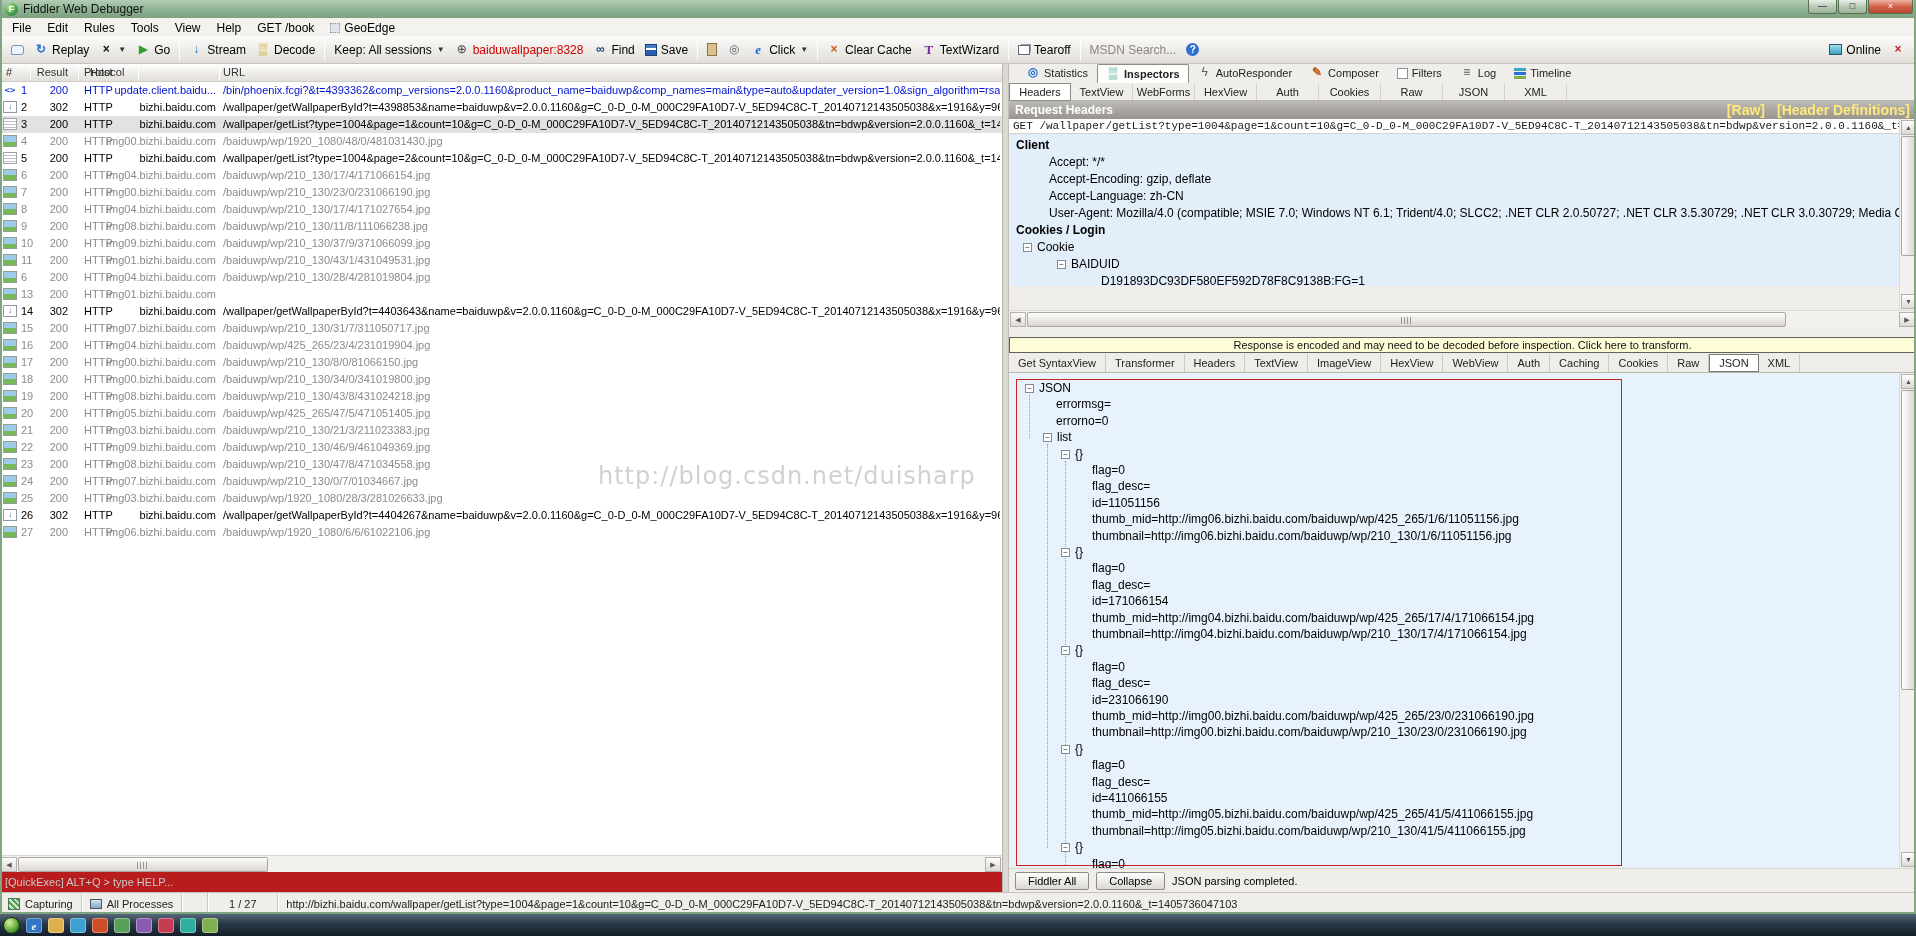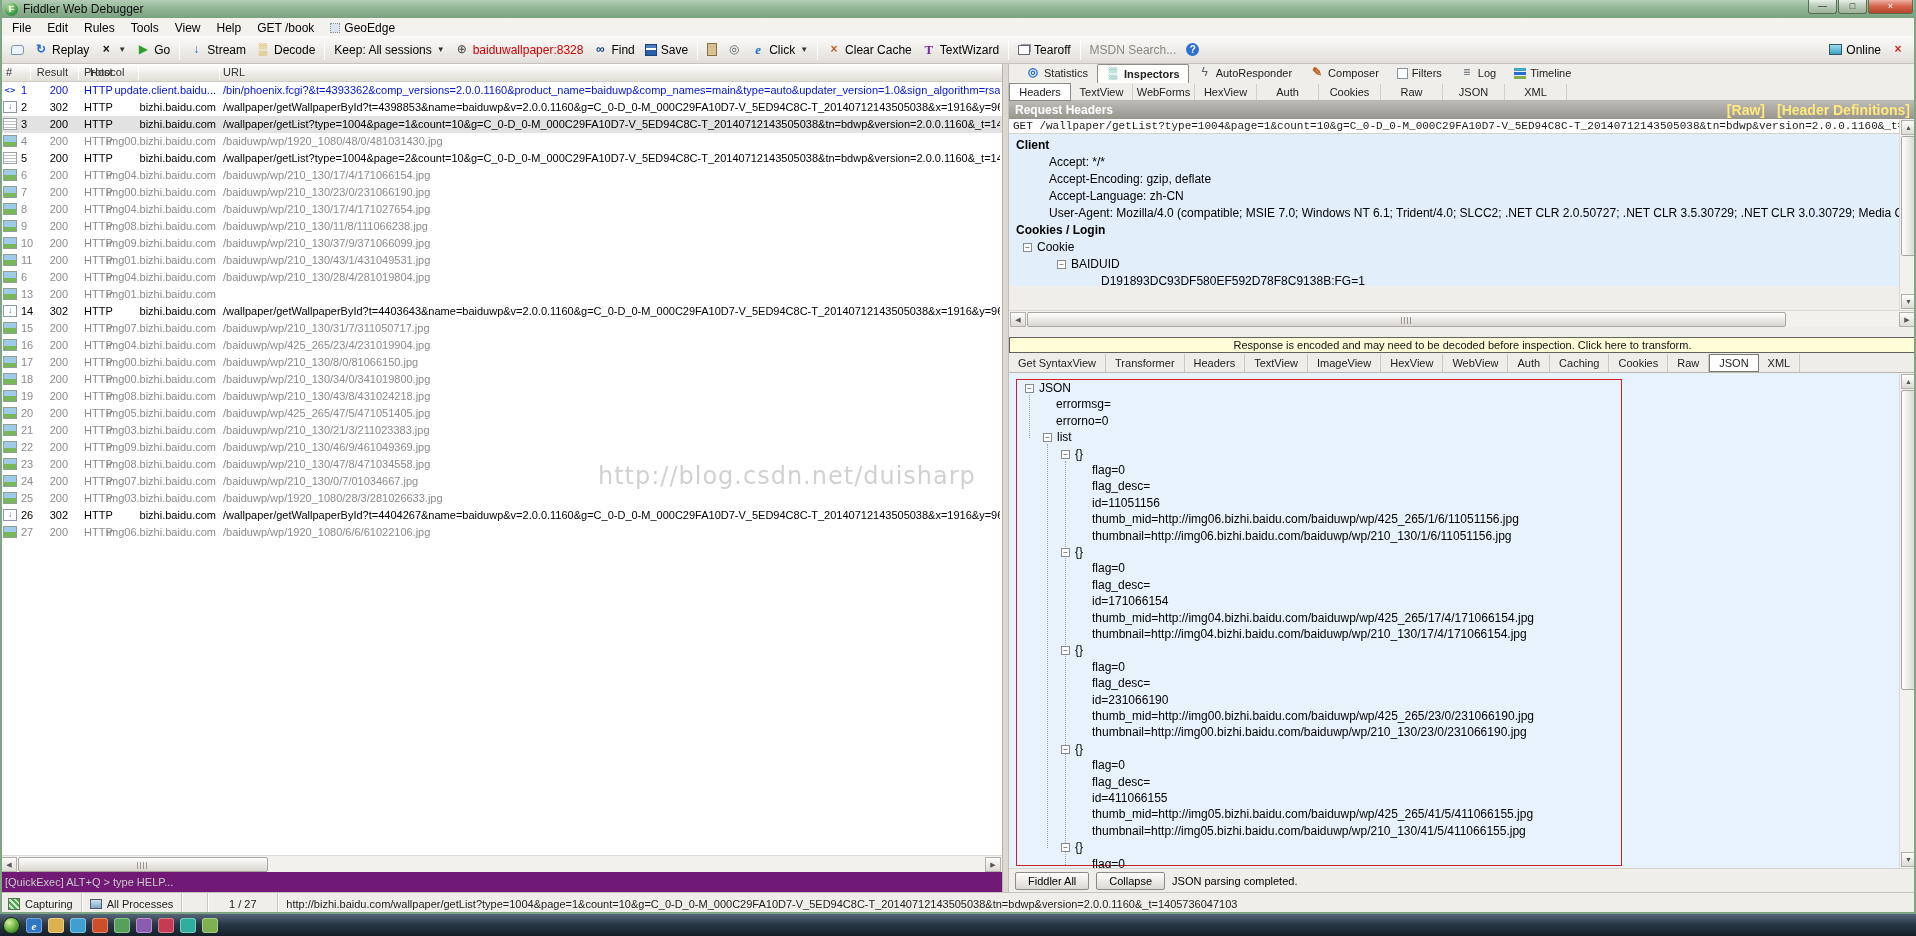--- a/index.html
+++ b/index.html
@@ -63,21 +63,21 @@
   .si-exchange{color:#1a3fd0;font:bold 9px/12px "DejaVu Sans Mono",monospace;text-align:center;}
   .si-redirect{border:1px solid #8a97a5;background:#fff;color:#2b5fae;font:bold 8px/10px "Liberation Sans",sans-serif;text-align:center;}
   .si-doc{border:1px solid #9aa4ad;background:repeating-linear-gradient(180deg,#fff 0 2px,#b9c2cc 2px 3px);}
   .si-image{border:1px solid #8fa08f;background:linear-gradient(180deg,#9ecbe8 0 55%,#79b85a 55%);}
   .list-hscroll{position:absolute;left:0;right:0;bottom:20px;height:17px;background:#f2f1ee;border-top:1px solid #dcdad5;}
   .sb-btn{position:absolute;top:1px;width:16px;height:15px;background:linear-gradient(#fdfdfd,#dcdad4);
     border:1px solid #b5b1aa;font-size:7px;line-height:13px;text-align:center;color:#555;}
   .thumb{position:absolute;top:1px;height:15px;background:linear-gradient(#fefefe,#d9d6d0);border:1px solid #aaa69f;border-radius:2px;}
   .grip{position:absolute;left:50%;top:4px;width:12px;height:7px;margin-left:-6px;
     background:repeating-linear-gradient(90deg,#9a968f 0 1px,transparent 1px 3px);}
-  .quickexec{position:absolute;left:0;right:0;bottom:0;height:20px;background:#701a75;color:#c9c9c9;
+  .quickexec{position:absolute;left:0;right:0;bottom:0;height:20px;background:#b91c1c;color:#c9c9c9;
     line-height:20px;padding-left:5px;font-size:11px;}
   
   .right-pane{position:absolute;left:1009px;right:0;top:64px;bottom:44px;background:#f0eeea;}
   .splitter{position:absolute;left:1003px;width:6px;top:64px;bottom:44px;background:#dcd9d3;border-right:1px solid #c2beb7;}
   .tabs1{position:absolute;left:0;top:0;right:0;height:19px;display:flex;align-items:flex-end;padding-left:8px;font-size:11px;}
   .tab1{display:flex;align-items:center;gap:4px;padding:2px 8px 3px;border:1px solid transparent;color:#222;}
   .tab1.active{background:#fdfdfc;border:1px solid #8f8b84;border-bottom:none;border-radius:2px 2px 0 0;font-weight:bold;}
   .tabs2{position:absolute;left:0;top:19px;right:0;height:18px;display:flex;align-items:center;
     border-bottom:1px solid #b9b6b0;font-size:11px;}
   .tab2{width:62px;text-align:center;padding:2px 0;border-right:1px solid #d4d1cb;color:#222;}

